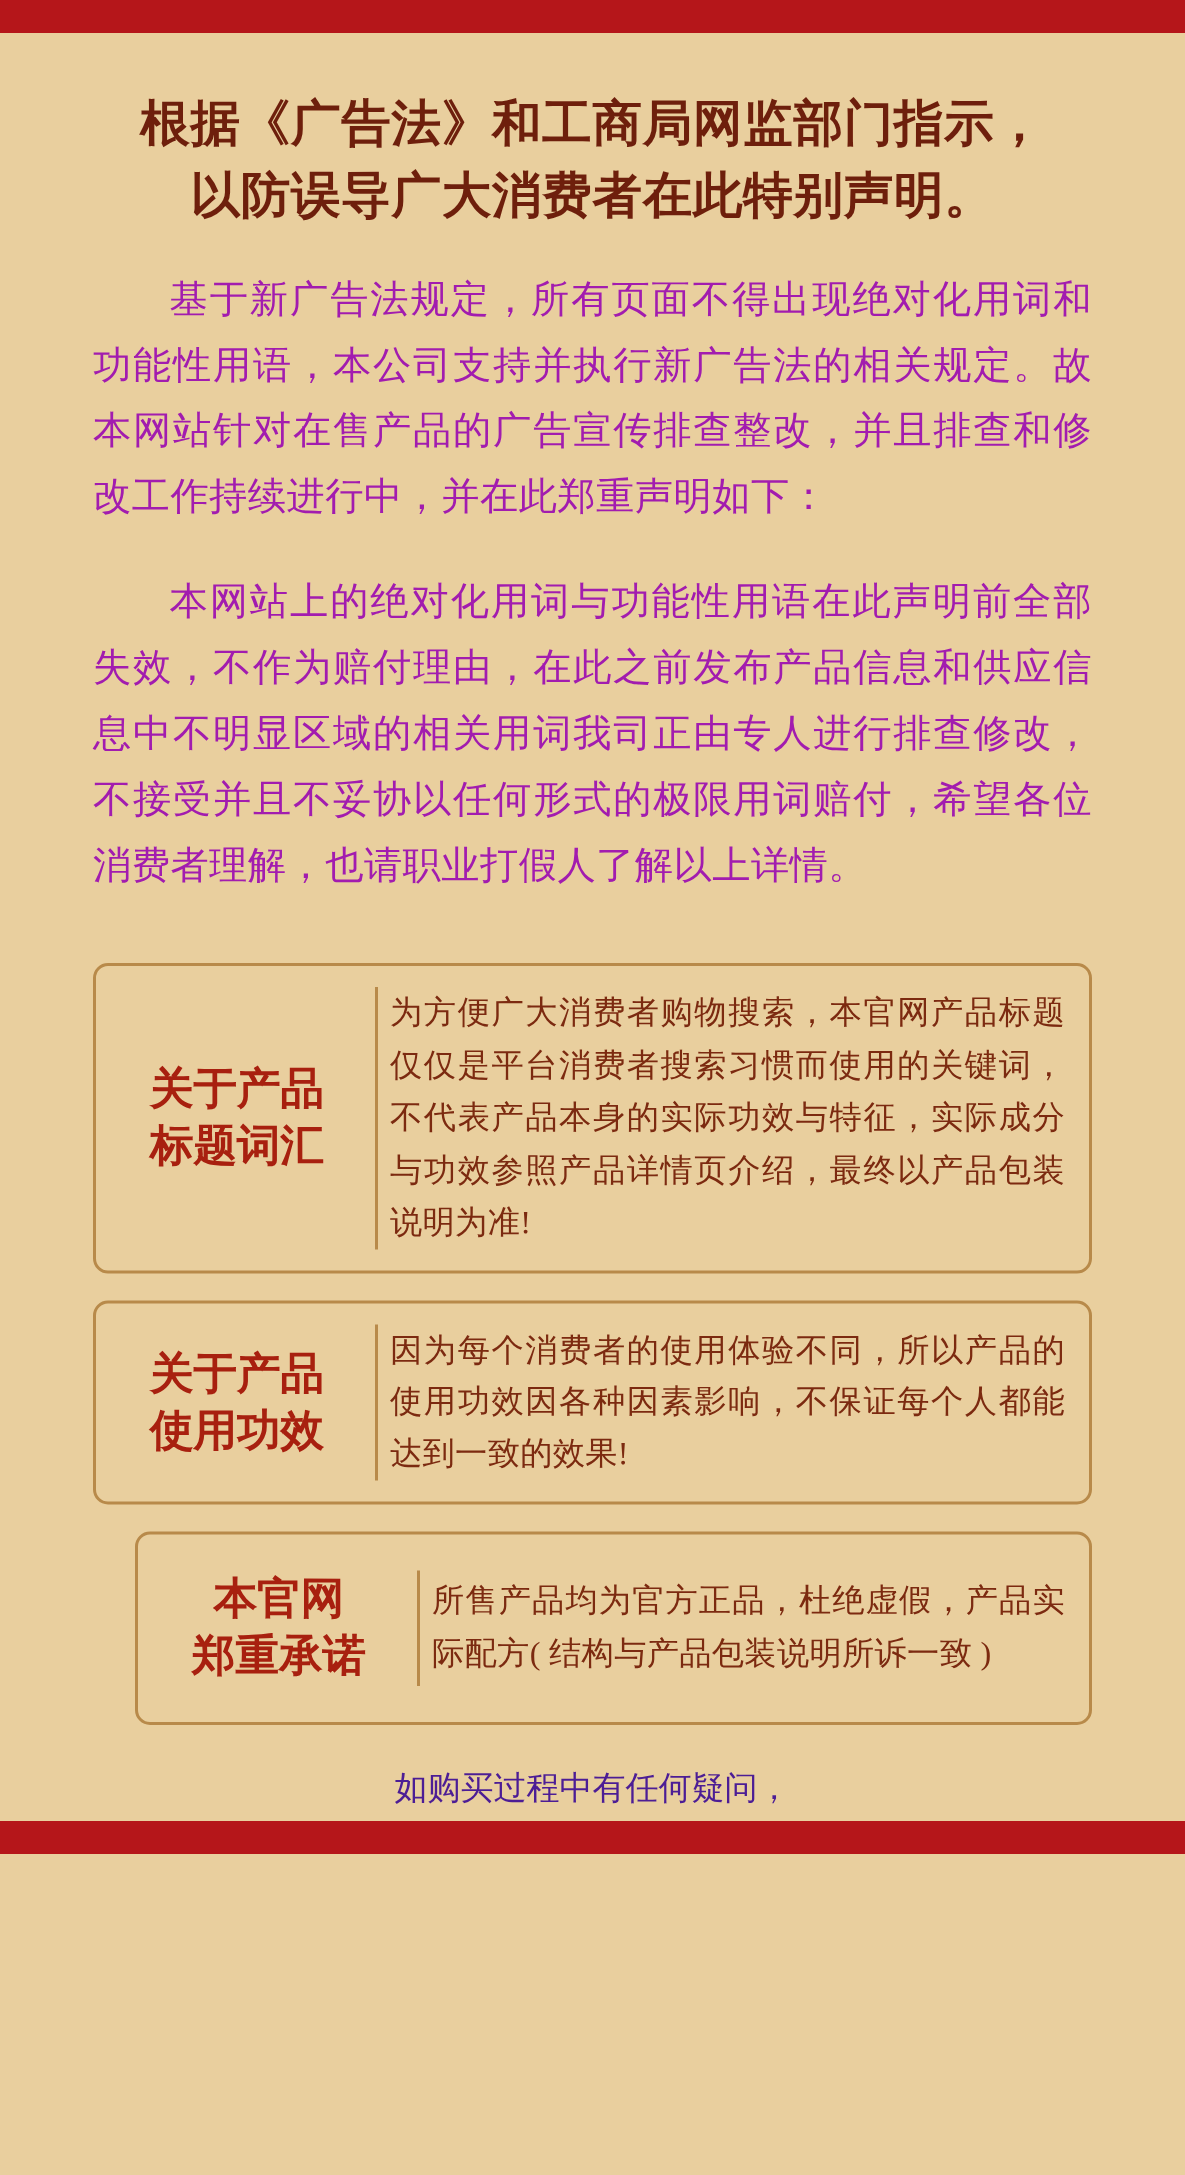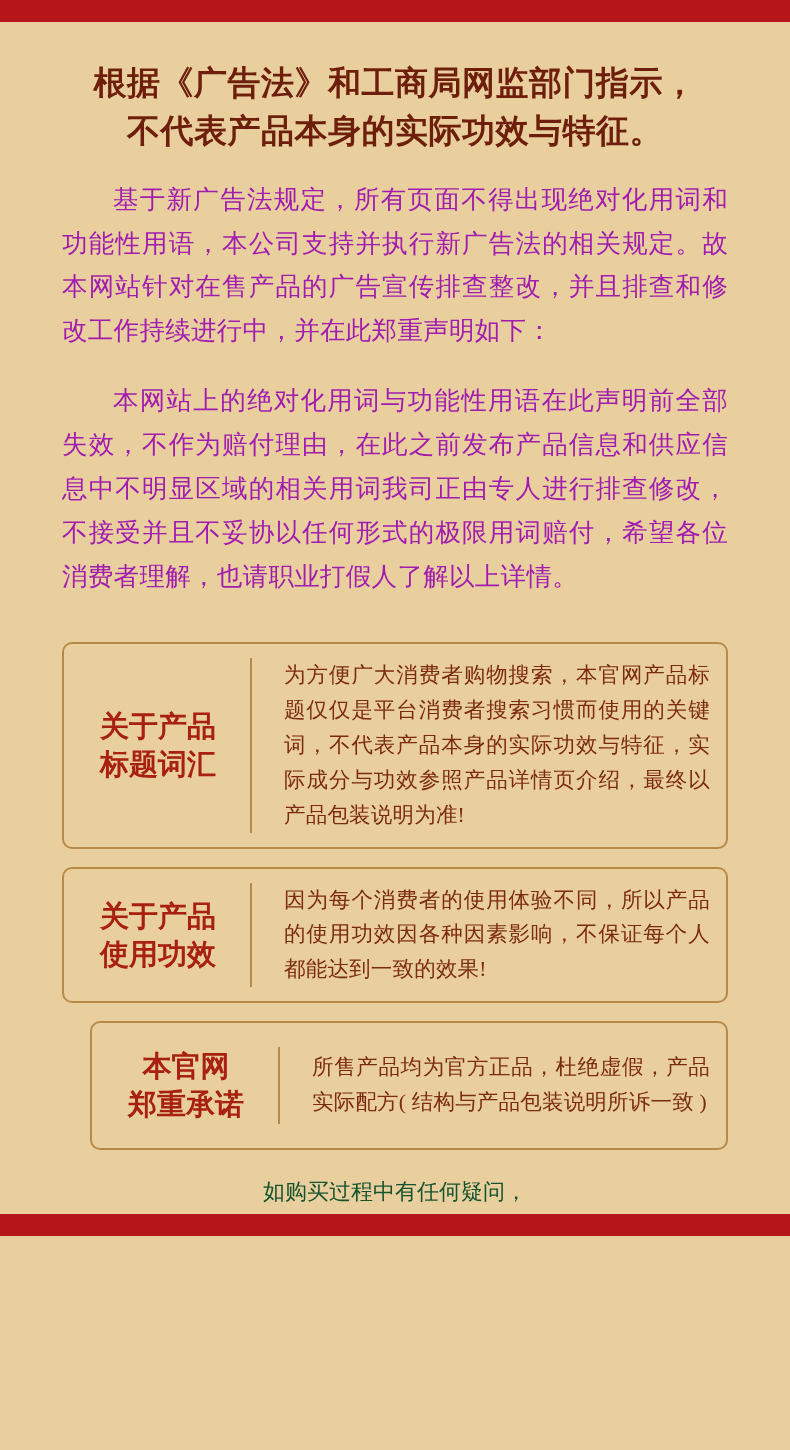--- a/index.html
+++ b/index.html
@@ -86,57 +86,57 @@
     font-size: 29px;
     line-height: 1.32;
     color: #a8200f;
     border-right: 2px solid #b88a4a;
     padding-right: 14px;
     box-sizing: border-box;
     text-align: center;
   }
   .card-body {
     flex: 1 1 auto;
-    padding-left: 32px;
+    padding-left: 8px;
     font-size: 21.5px;
     line-height: 1.62;
     color: #7c2a10;
     display: flex;
     align-items: center;
     text-align: justify;
     letter-spacing: 0.2px;
   }
   .card.card-3 {
     padding-top: 24px;
     padding-bottom: 24px;
     margin-left: 28px;
   }
   .footer-note {
     margin-top: 24px;
     text-align: center;
     font-size: 22px;
     line-height: 1.62;
-    color: #14532d;
+    color: #4c1d95;
   }
   .footer-note span {
     display: block;
   }
 </style>
 </head>
 <body>
 
 <div class="page">
 
   <div class="top-bar"></div>
 
   <div class="content">
 
     <h1 class="headline">
       <span class="l1">根据《广告法》和工商局网监部门指示，</span>
-      <span class="l2">不代表产品本身的实际功效与特征。</span>
+      <span class="l2">以防误导广大消费者在此特别声明。</span>
     </h1>
 
     <p class="para first">基于新广告法规定，所有页面不得出现绝对化用词和功能性用语，本公司支持并执行新广告法的相关规定。故本网站针对在售产品的广告宣传排查整改，并且排查和修改工作持续进行中，并在此郑重声明如下：</p>
     <p class="para second">本网站上的绝对化用词与功能性用语在此声明前全部失效，不作为赔付理由，在此之前发布产品信息和供应信息中不明显区域的相关用词我司正由专人进行排查修改，不接受并且不妥协以任何形式的极限用词赔付，希望各位消费者理解，也请职业打假人了解以上详情。</p>
 
     <div class="cards">
 
       <div class="card card-1">
         <div class="card-title">
           <span>关于产品</span>

